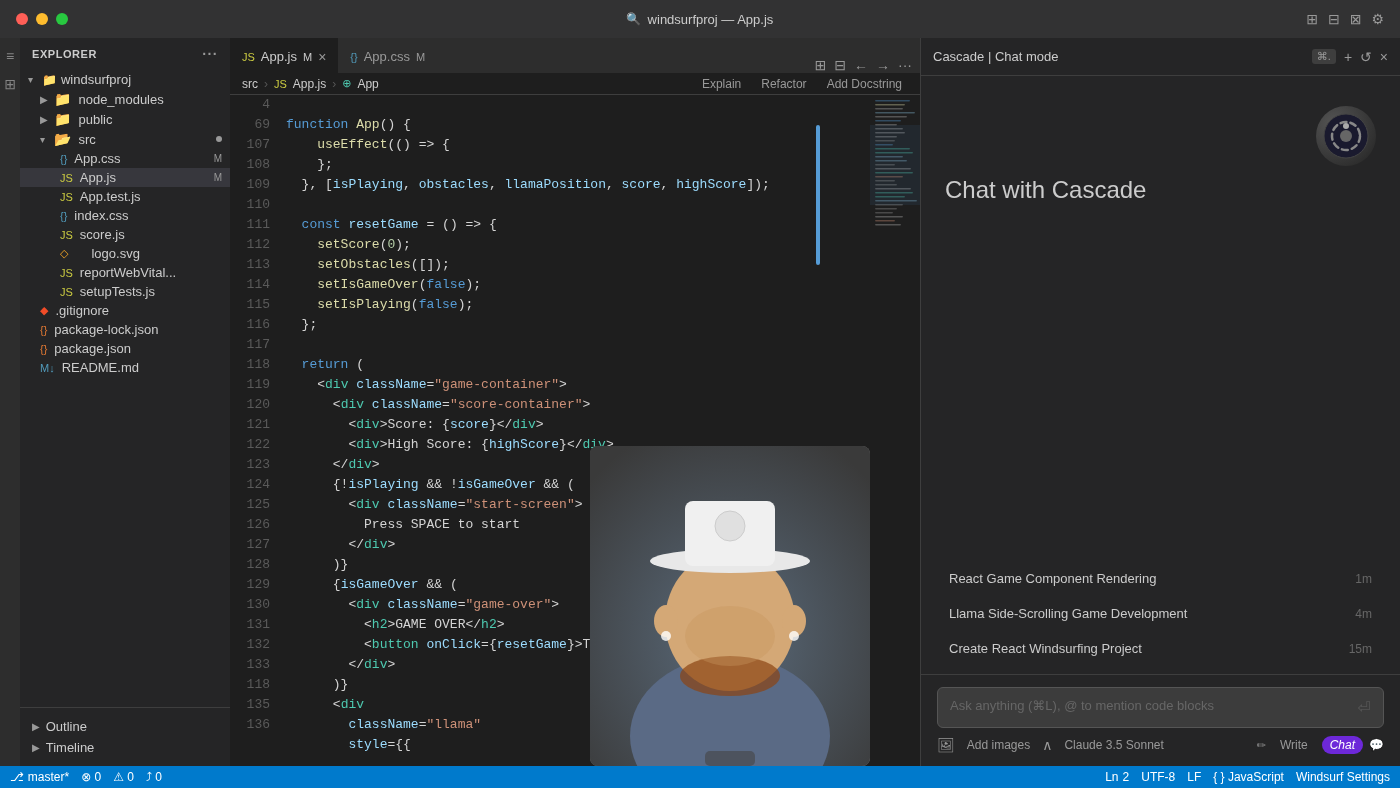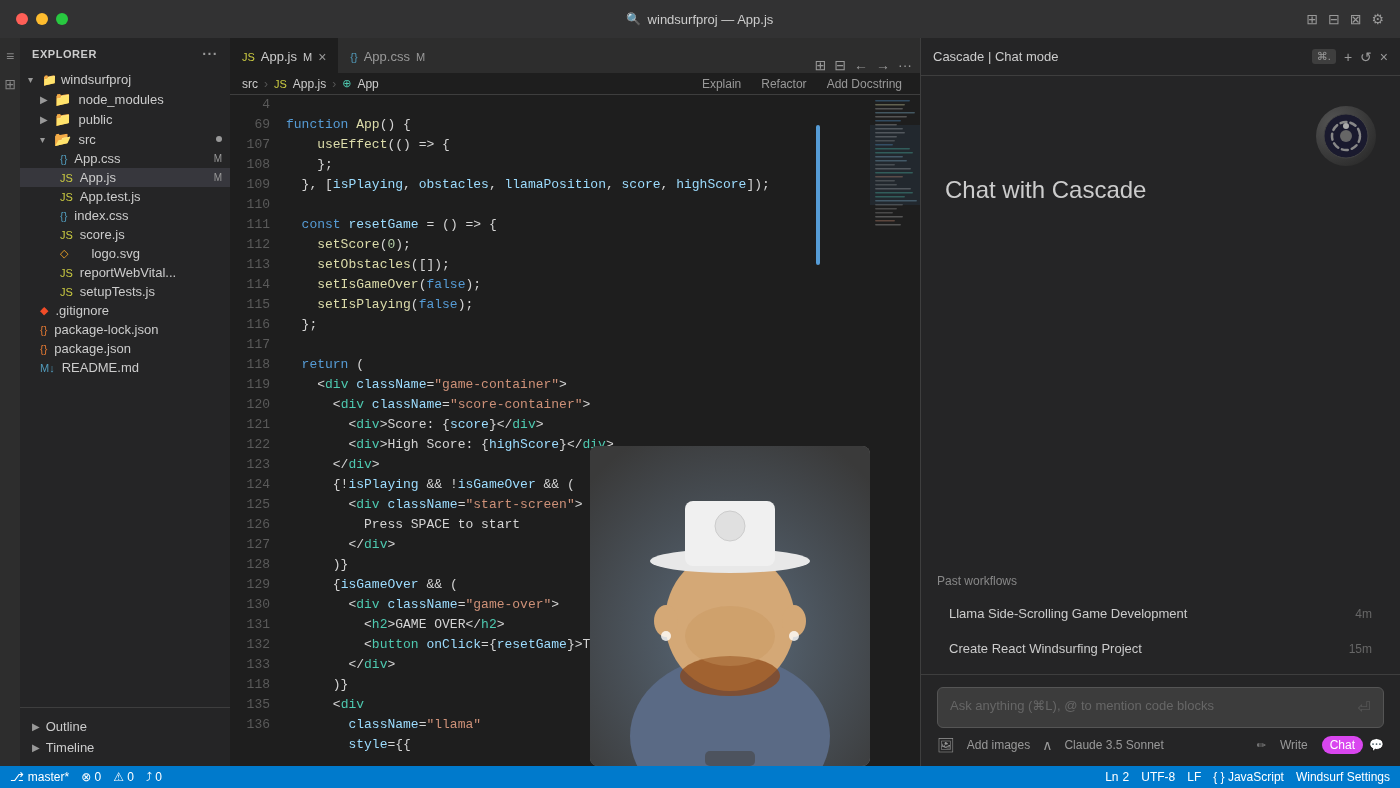--- a/index.html
+++ b/index.html
@@ -354,21 +354,22 @@
       display: flex;
       gap: 8px;
       color: #999;
       font-size: 14px;
     }
     .cascade-header-icons span { cursor: pointer; }
 
     .cascade-body {
       flex: 1;
       display: flex;
-      align-items: flex-start;
+      flex-direction: column;
+      align-items: center;
       justify-content: flex-start;
       padding: 40px 24px 16px;
       position: relative;
     }
 
     .cascade-logo {
       width: 60px;
       height: 60px;
       border-radius: 50%;
       background: radial-gradient(circle at 30% 30%, #555, #222);
@@ -440,22 +441,23 @@
       color: #999;
       font-size: 12px;
     }
     .mode-btn {
       padding: 2px 8px;
       border-radius: 10px;
       font-size: 12px;
       cursor: pointer;
     }
     .mode-btn.active {
-      background: #d946ef;
+      background: #6d28d9;
       color: white;
+      font-style: italic;
     }
 
     .past-workflows {
       padding: 0 16px 8px;
       flex-shrink: 0;
     }
     .past-workflows-title {
       font-size: 12px;
       color: #888;
       margin-bottom: 4px;
@@ -876,21 +878,24 @@
           <circle cx="24" cy="24" r="14" fill="none" stroke="#888" stroke-width="2.5" stroke-dasharray="6 4" stroke-linecap="round"></circle>
           <circle cx="24" cy="24" r="6" fill="#666"></circle>
           <circle cx="24" cy="14" r="3" fill="#aaa"></circle>
         </svg>
       </div>
 
       <div class="cascade-chat-title">Chat with Cascade</div>
     </div>
 
     <div class="past-workflows">
-      <div class="past-workflows-title">Past workflows</div>
+      <div class="workflow-item">
+        <span>React Game Component Rendering</span>
+        <span class="workflow-time">1m</span>
+      </div>
       <div class="workflow-item">
         <span>Llama Side-Scrolling Game Development</span>
         <span class="workflow-time">4m</span>
       </div>
       <div class="workflow-item">
         <span>Create React Windsurfing Project</span>
         <span class="workflow-time">15m</span>
       </div>
     </div>
 

